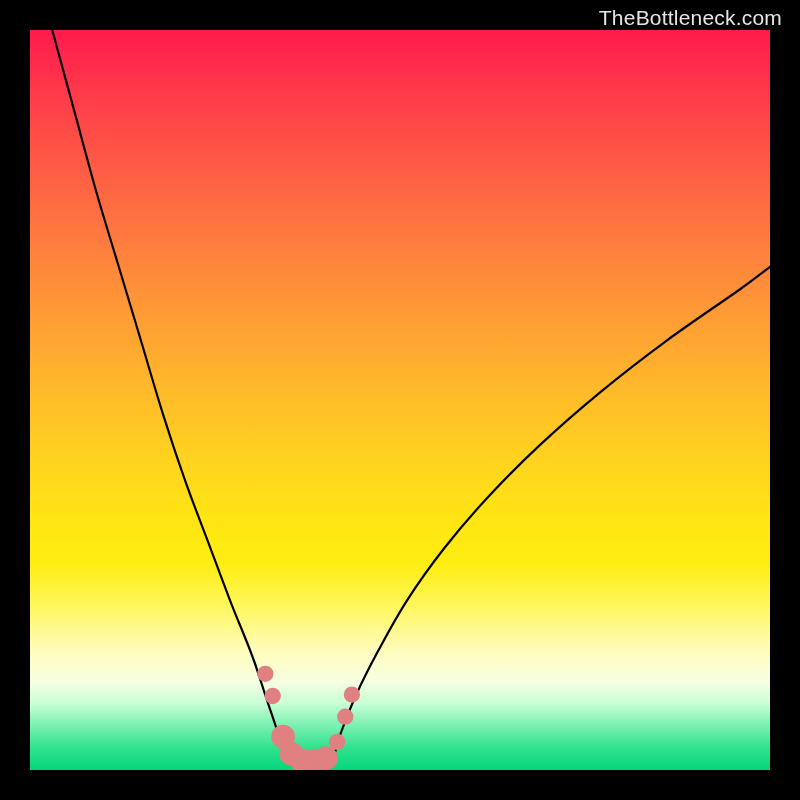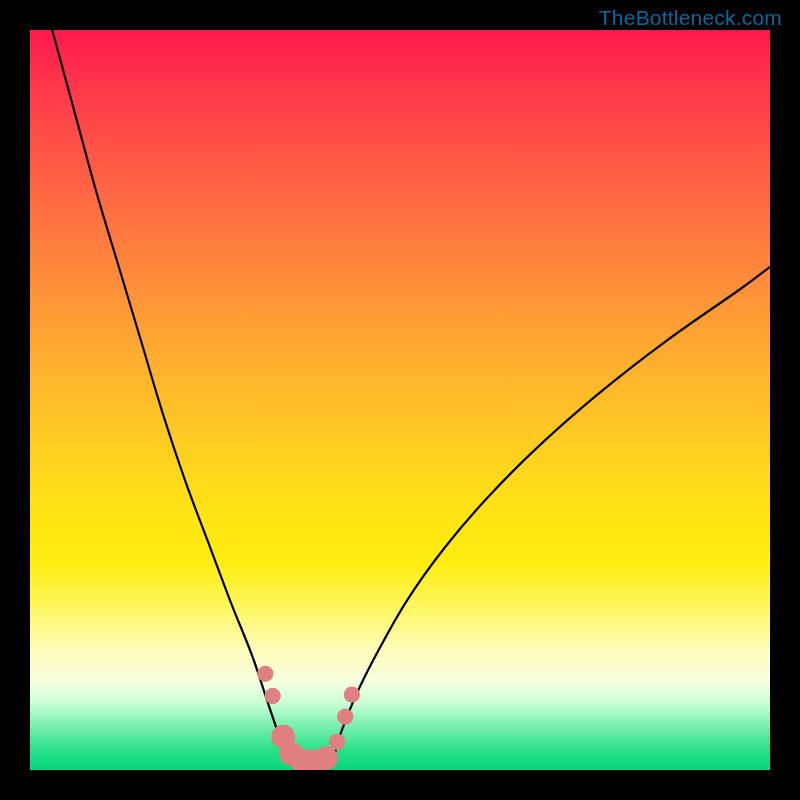--- a/index.html
+++ b/index.html
@@ -43,21 +43,21 @@
       #c8ffd5 91%,
       #7bf0b0 94%,
       #30e28e 97%,
       #05d67a 100%
     );
   }
   .watermark {
     position: absolute;
     top: 6px;
     right: 18px;
-    color: #0369a1;
+    color: #e5e5e5;
     font-size: 21px;
     letter-spacing: 0.2px;
     user-select: none;
   }
   svg.curves {
     position: absolute;
     left: 0;
     top: 0;
     width: 740px;
     height: 740px;

